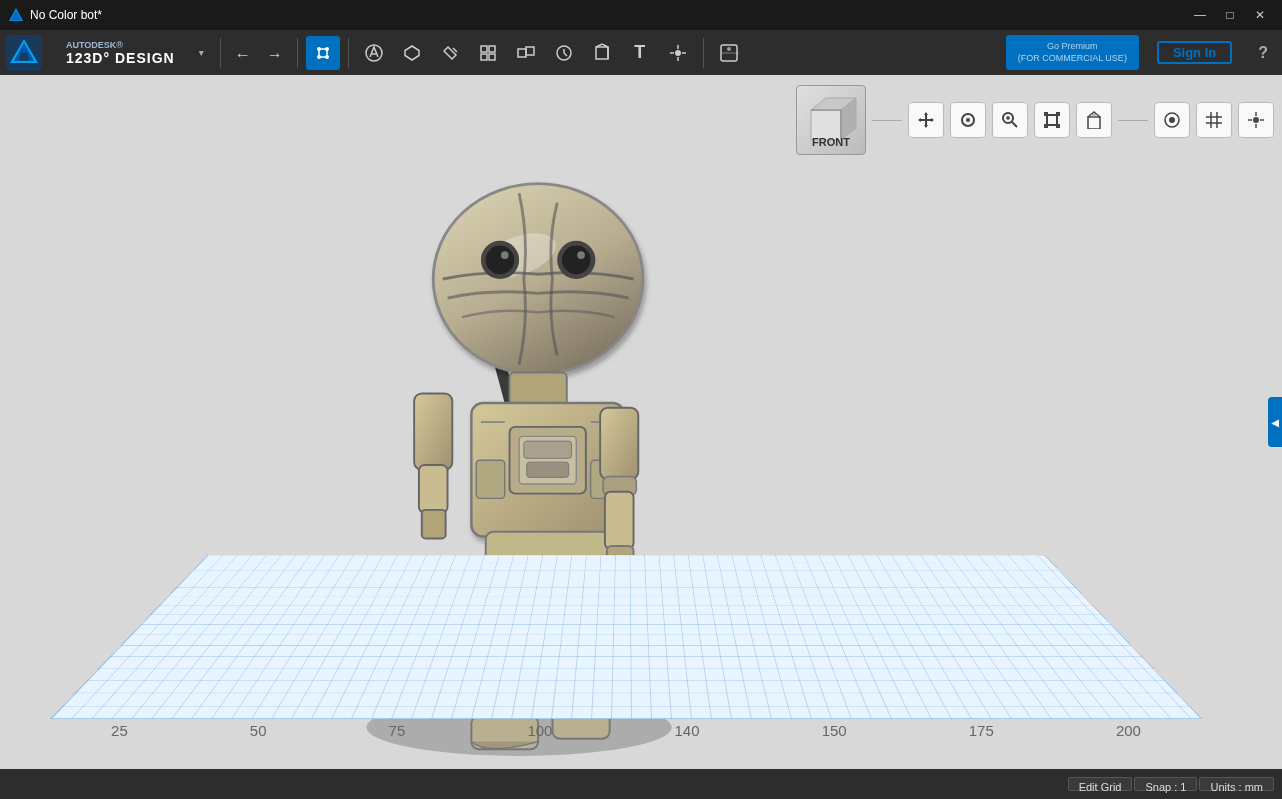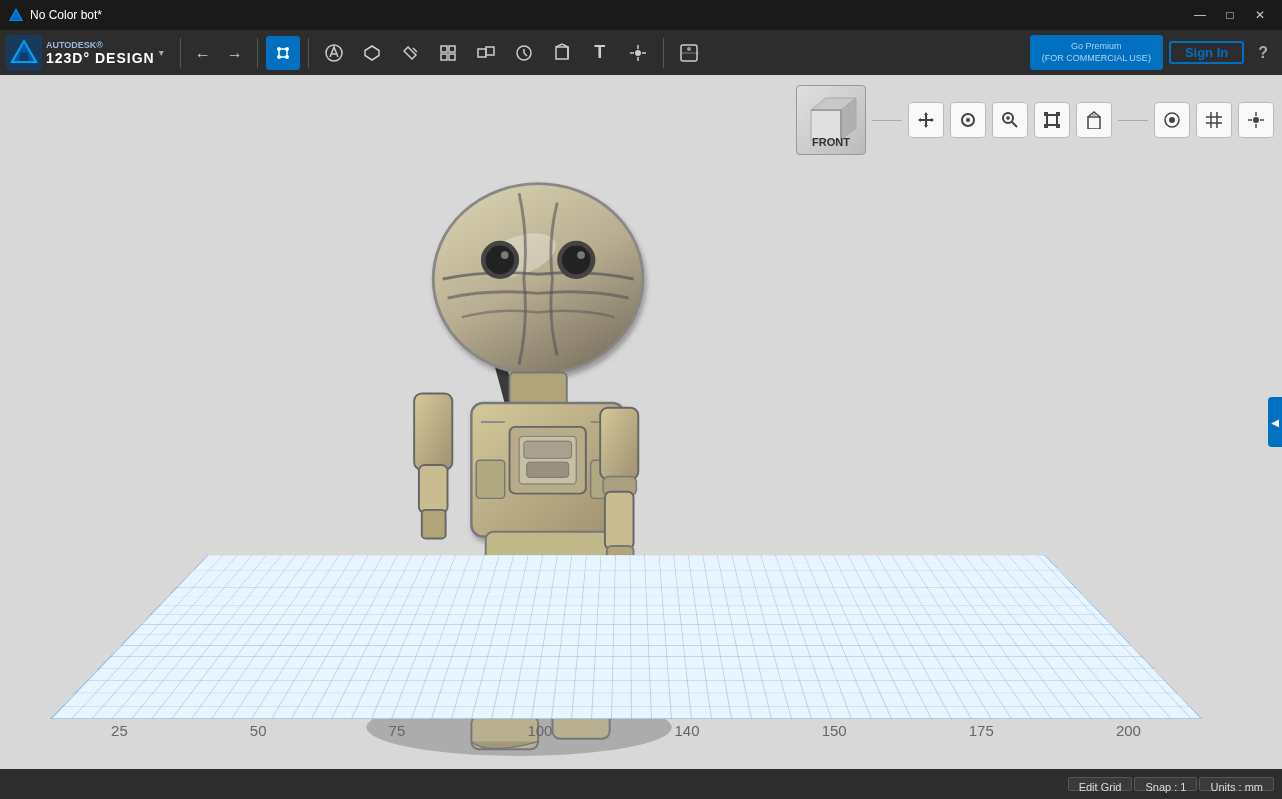--- a/index.html
+++ b/index.html
@@ -14,31 +14,31 @@
     #titlebar-icon { width: 16px; height: 16px; }
     #titlebar-title { color: #fff; font-size: 12px; }
     #titlebar-controls { display: flex; gap: 2px; }
     .titlebar-btn { width: 28px; height: 20px; background: transparent; border: none; color: #ccc; font-size: 12px; cursor: pointer; display: flex; align-items: center; justify-content: center; }
 
     
     #toolbar {
       width: 100%; height: 45px; background: #2d2d2d; display: flex; align-items: center;
       position: absolute; top: 30px; left: 0; z-index: 99; padding: 0 6px; gap: 4px;
     }
-    .toolbar-logo { display: flex; align-items: center; gap: 4px; margin-right: 8px; }
+    .toolbar-logo { display: flex; align-items: center; gap: 24px; margin-right: 8px; }
     .logo-icon { width: 36px; height: 36px; }
     .logo-text { display: flex; flex-direction: column; }
     .logo-text-top { color: #9bb9d4; font-size: 9px; font-weight: bold; }
     .logo-text-bottom { color: #fff; font-size: 14px; font-weight: bold; letter-spacing: 1px; }
     .logo-dropdown { color: #aaa; font-size: 10px; cursor: pointer; }
     .toolbar-sep { width: 1px; height: 30px; background: #555; margin: 0 4px; }
     .toolbar-nav-btn { background: transparent; border: none; color: #ccc; font-size: 16px; cursor: pointer; padding: 4px 6px; border-radius: 3px; }
     .toolbar-tool-btn { background: transparent; border: none; color: #ddd; font-size: 18px; cursor: pointer; padding: 4px 6px; border-radius: 3px; display: flex; align-items: center; justify-content: center; width: 34px; height: 34px; }
     .toolbar-tool-btn.active { background: #0070c0; }
-    .toolbar-right { margin-left: auto; display: flex; align-items: center; gap: 6px; }
+    .toolbar-right { margin-left: auto; display: flex; align-items: center; gap: 18px; }
     .btn-premium { background: #0070c0; border: none; color: #fff; font-size: 11px; font-weight: bold; cursor: pointer; padding: 6px 12px; border-radius: 3px; line-height: 1.3; text-align: center; }
     .btn-premium span { display: block; font-size: 9px; font-weight: normal; color: #b0d4f0; }
     .btn-signin { background: transparent; border: 2px solid #0070c0; color: #0070c0; font-size: 13px; font-weight: bold; cursor: pointer; padding: 2px 14px; border-radius: 3px; }
     .btn-help { background: transparent; border: none; color: #aaa; font-size: 16px; font-weight: bold; cursor: pointer; padding: 4px 8px; }
 
     
     #viewport {
       position: absolute; top: 75px; left: 0; right: 0; bottom: 30px;
       background: #d8d8d8; overflow: hidden;
     }

